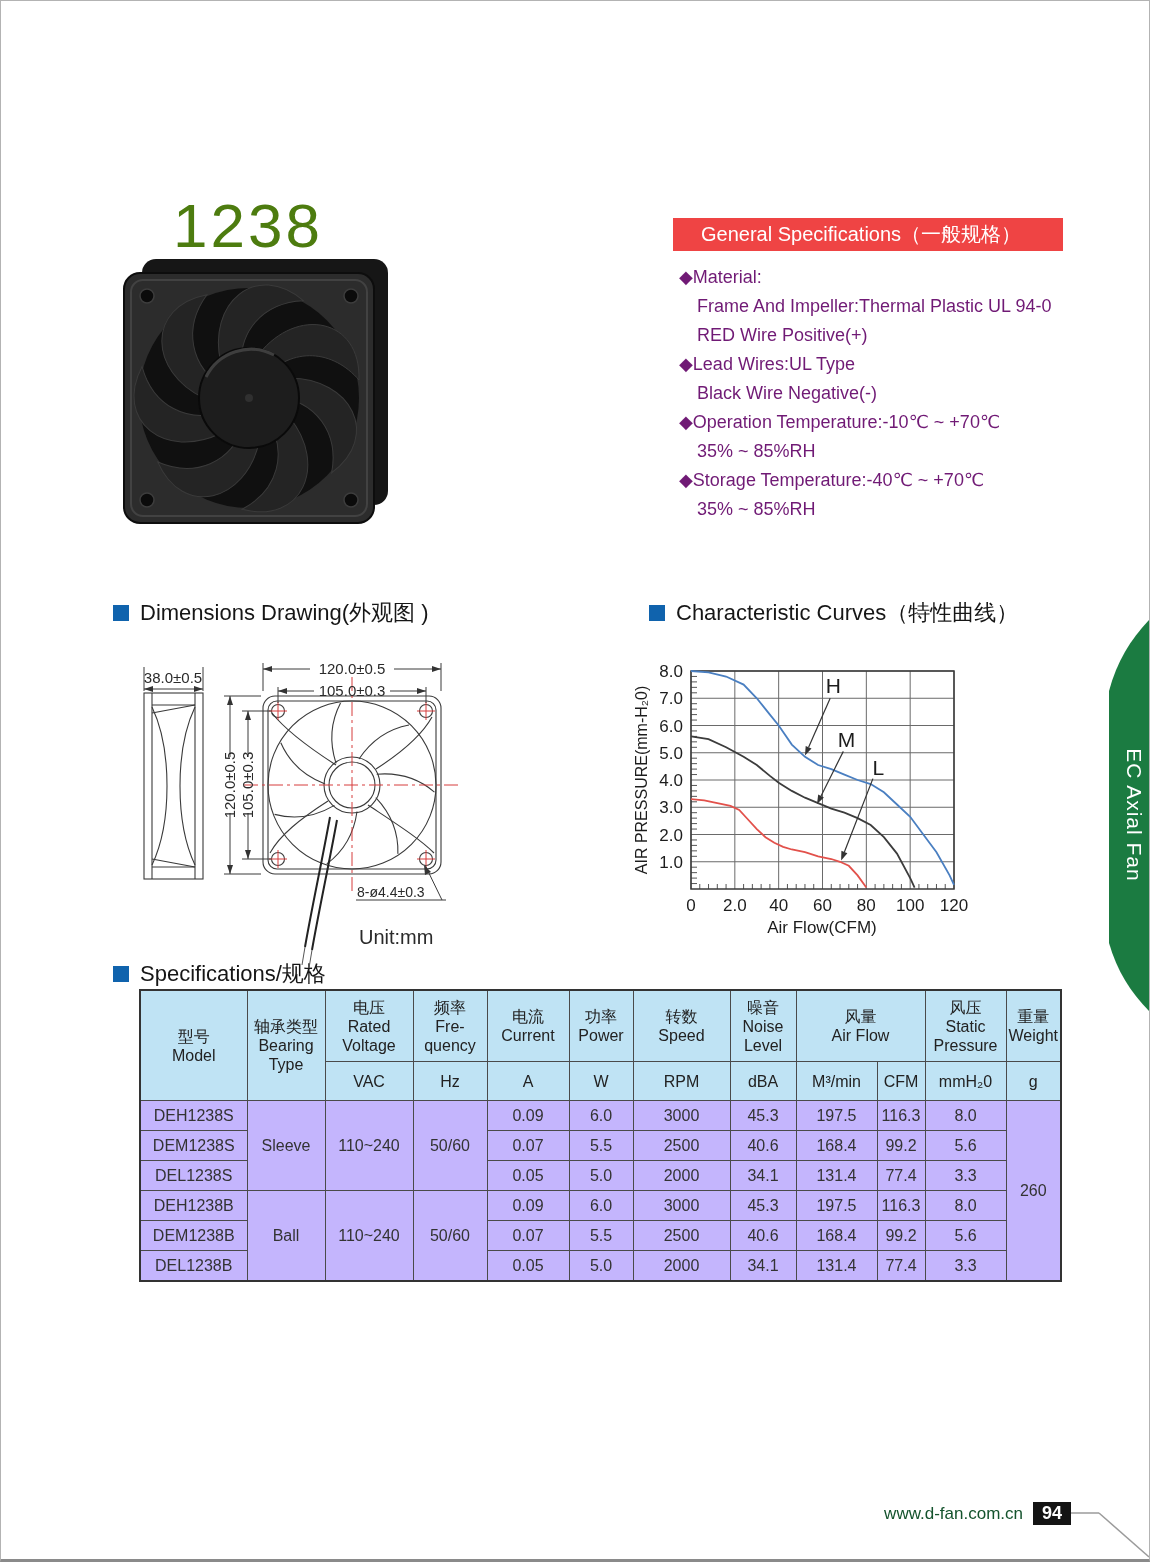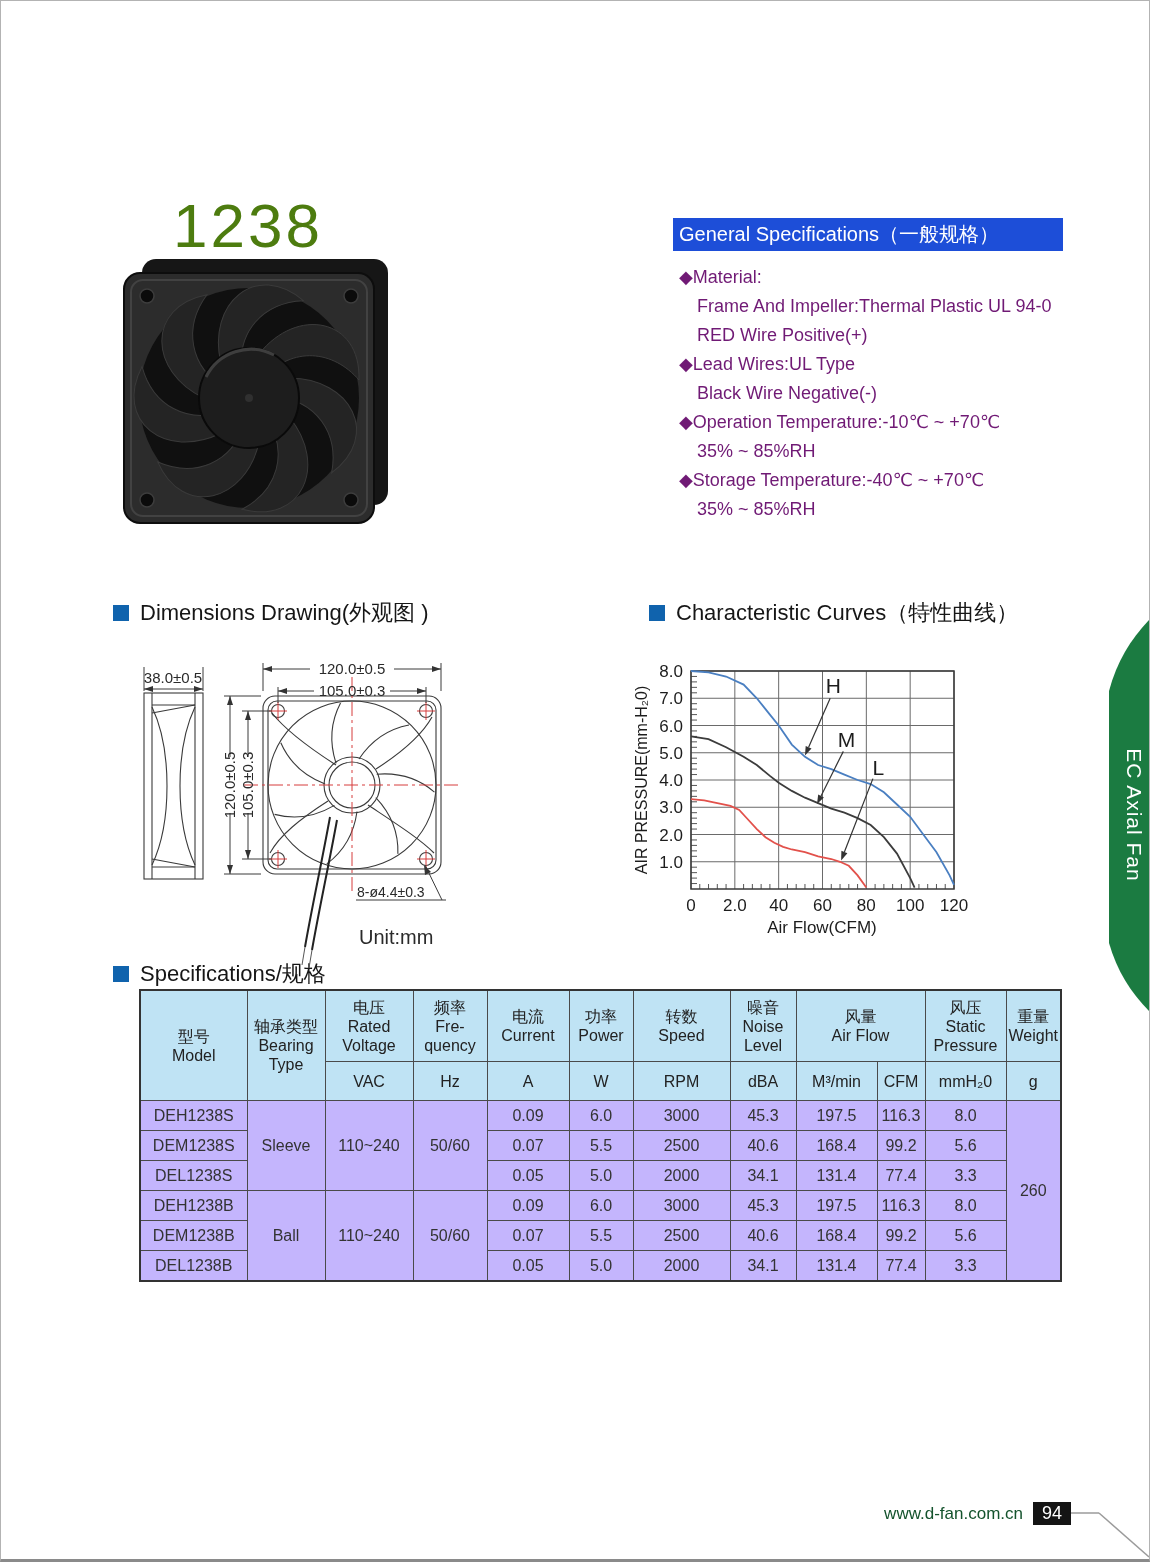--- a/index.html
+++ b/index.html
@@ -10,40 +10,40 @@
   }
   .abs{position:absolute;}
   
   .band{position:absolute;left:7px;right:4px;top:8px;height:114px;background:#1063ad;}
   .brand{position:absolute;left:210px;top:49px;color:#fff;font-size:42px;font-weight:bold;letter-spacing:2px;}
   .size-title{position:absolute;left:432px;top:45px;color:#fff;font-size:46px;font-weight:400;letter-spacing:1px;}
   .category{position:absolute;left:848px;top:62px;color:#fff;font-size:28px;font-weight:400;}
   
   .model-number{position:absolute;left:172px;top:189px;font-size:62px;color:#4d7c0f;letter-spacing:3px;}
   
-  .gs-titlebar{position:absolute;left:672px;top:217px;width:390px;height:33px;background:#1d4ed8;
-    color:#fff;font-size:20px;line-height:33px;padding-left:6px;box-sizing:border-box;}
+  .gs-titlebar{position:absolute;left:672px;top:217px;width:390px;height:33px;background:#ef4444;
+    color:#fff;font-size:20px;line-height:33px;padding-left:28px;box-sizing:border-box;}
   .gs-list{position:absolute;left:678px;top:262px;width:440px;font-size:18px;color:#701a75;}
   .spec-line{line-height:29px;white-space:nowrap;}
   .spec-line.cont{padding-left:18px;}
   
   .sec{position:absolute;font-size:22px;color:#161616;white-space:nowrap;}
   .sec .bullet{display:inline-block;width:16px;height:16px;background:#1063ad;margin-right:11px;vertical-align:-1px;}
   
   .spec-table{position:absolute;left:138px;top:988px;border-collapse:collapse;table-layout:fixed;
     border:2px solid #333;font-size:16px;color:#333;}
   .spec-table th,.spec-table td{border:1px solid #4a4a4a;text-align:center;font-weight:400;padding:0 2px;}
   .spec-table thead th{background:#bfe3f4;color:#222;line-height:19px;}
   .spec-table thead tr:first-child th{height:70px;}
   .spec-table thead tr:last-child th{height:38px;}
   .spec-table tbody td{height:29px;background:#c4b5fd;}
   
   .footer-url{position:absolute;left:858px;top:1503px;width:164px;text-align:right;font-size:17px;color:#14532d;}
   .page-badge{position:absolute;left:1032px;top:1501px;width:38px;height:23px;background:#141414;color:#fff;
-    font-size:18px;font-weight:normal;text-align:center;line-height:23px;}
+    font-size:18px;font-weight:bold;text-align:center;line-height:23px;}
   svg text{font-family:"Liberation Sans",sans-serif;}
 </style>
 </head>
 <body>
 
 <div class="page">
 
 
   <div class="model-number">1238</div>
 

